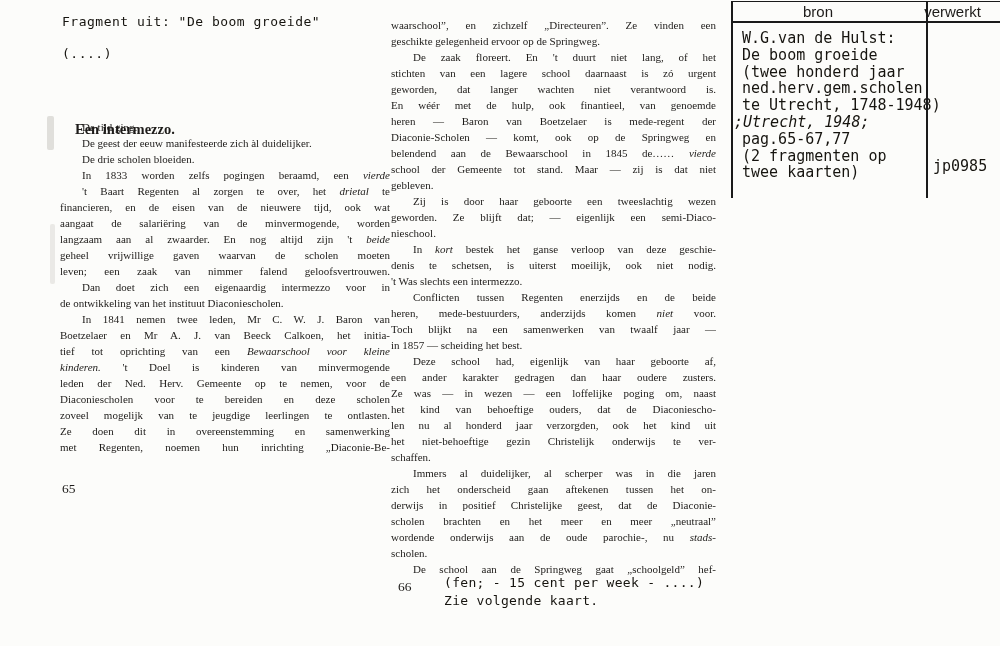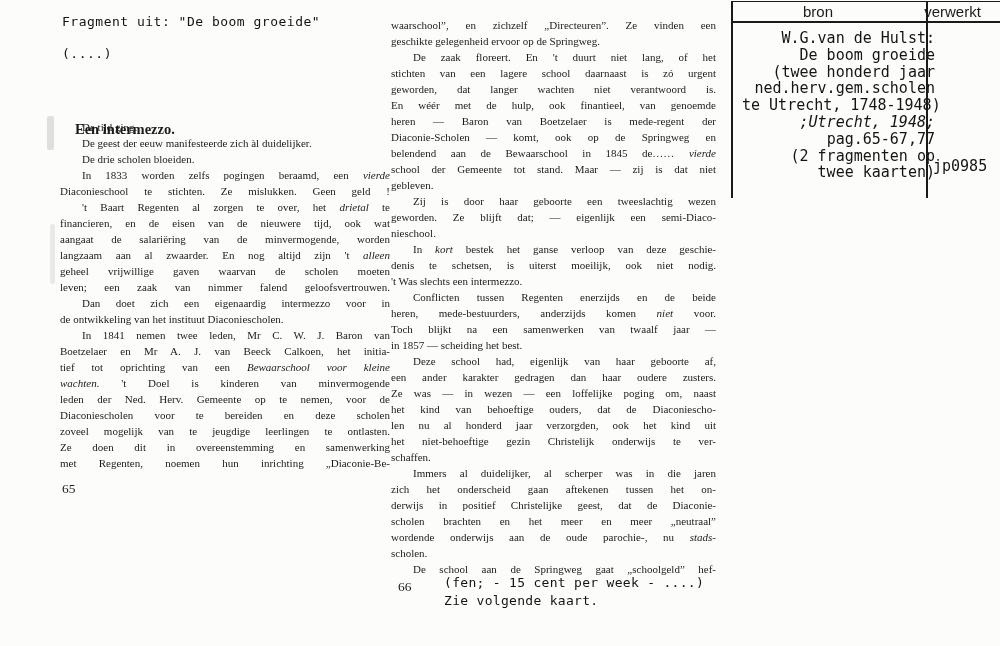--- a/index.html
+++ b/index.html
@@ -52,33 +52,32 @@
 <div class="abs mono title-mono" style="left:62px;top:14px;">Fragment uit: "De boom groeide"</div>
 <div class="abs mono title-mono" style="left:62px;top:46px;">(....)</div>
 
 <div class="abs heading" style="left:75px;top:96px;margin-top:25px;">Een intermezzo.</div>
 
 <div class="textcol" style="left:60px;top:119px;width:330px;">
     <div class="tline ind">De tijd ging.</div>
     <div class="tline ind">De geest der eeuw manifesteerde zich àl duidelijker.</div>
     <div class="tline ind">De drie scholen bloeiden.</div>
     <div class="tline just ind">In 1833 worden zelfs pogingen beraamd, een <span class="it">vierde</span></div>
-    <div class="tline just">Diaconieschool te stichten. Ze mislukken. Geen geld !</div>
     <div class="tline just ind">'t Baart Regenten al zorgen te over, het <span class="it">drietal</span> te</div>
     <div class="tline just">financieren, en de eisen van de nieuwere tijd, ook wat</div>
     <div class="tline just">aangaat de salariëring van de minvermogende, worden</div>
-    <div class="tline just">langzaam aan al zwaarder. En nog altijd zijn 't <span class="it">alleen</span></div>
+    <div class="tline just">langzaam aan al zwaarder. En nog altijd zijn 't <span class="it">beide</span></div>
     <div class="tline just">geheel vrijwillige gaven waarvan de scholen moeten</div>
     <div class="tline just">leven; een zaak van nimmer falend geloofsvertrouwen.</div>
     <div class="tline just ind">Dan doet zich een eigenaardig intermezzo voor in</div>
     <div class="tline">de ontwikkeling van het instituut Diaconiescholen.</div>
     <div class="tline just ind">In 1841 nemen twee leden, Mr C. W. J. Baron van</div>
     <div class="tline just">Boetzelaer en Mr A. J. van Beeck Calkoen, het initia-</div>
     <div class="tline just">tief tot oprichting van een <span class="it">Bewaarschool voor kleine</span></div>
-    <div class="tline just"><span class="it">wachten.</span> 't Doel is kinderen van minvermogende</div>
+    <div class="tline just"><span class="it">kinderen.</span> 't Doel is kinderen van minvermogende</div>
     <div class="tline just">leden der Ned. Herv. Gemeente op te nemen, voor de</div>
     <div class="tline just">Diaconiescholen voor te bereiden en deze scholen</div>
     <div class="tline just">zoveel mogelijk van te jeugdige leerlingen te ontlasten.</div>
     <div class="tline just">Ze doen dit in overeenstemming en samenwerking</div>
     <div class="tline just">met Regenten, noemen hun inrichting „Diaconie-Be-</div>
   </div>
 
 <div class="abs pagenum" style="left:62px;top:481px;">65</div>
 
 <div class="textcol" style="left:391px;top:17px;width:325px;">
@@ -125,21 +124,21 @@
     <div class="cline">(fen; - 15 cent per week - ....)</div>
     <div class="cline">Zie volgende kaart.</div>
   </div>
 
 <div class="card">
   <div class="card-divider"></div>
   <div class="card-header">
     <div class="c1">bron</div>
     <div class="c2">verwerkt</div>
   </div>
-  <div class="card-body mono" style="width:193px;text-align:right;">
+  <div class="card-body mono" style="width:193px;">
       <div class="cline">W.G.van de Hulst:</div>
       <div class="cline">De boom groeide</div>
       <div class="cline">(twee honderd jaar</div>
       <div class="cline">ned.herv.gem.scholen</div>
       <div class="cline">te Utrecht, 1748-1948)</div>
       <div class="cline flush">;Utrecht, 1948;</div>
       <div class="cline">pag.65-67,77</div>
       <div class="cline">(2 fragmenten op</div>
       <div class="cline">twee kaarten)</div>
     </div>

